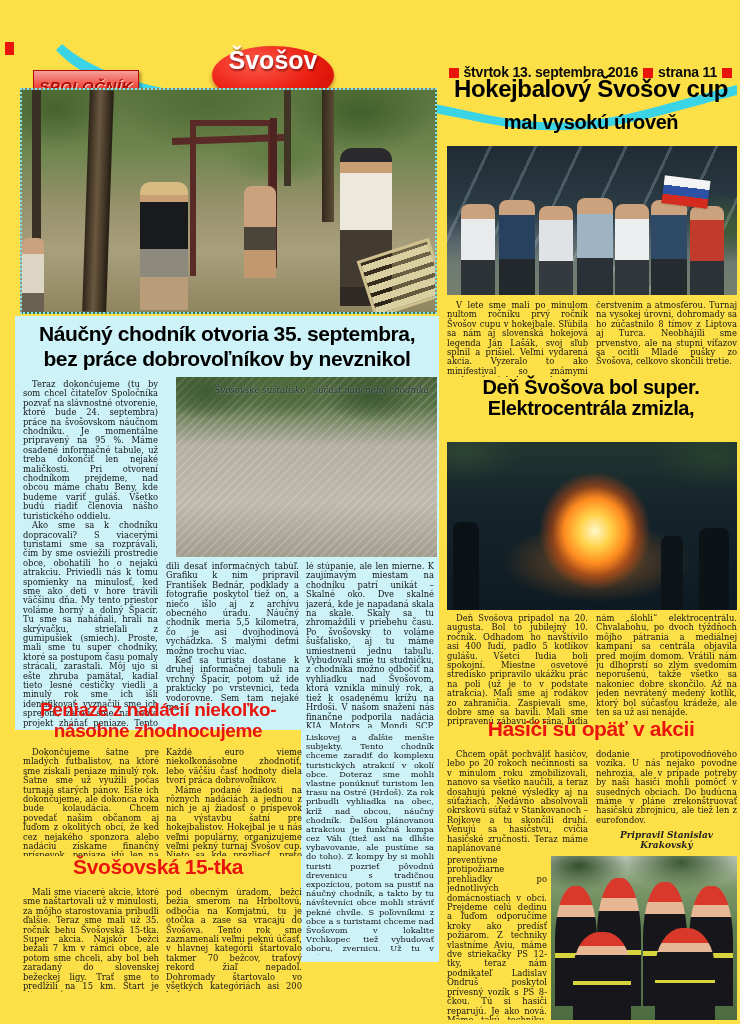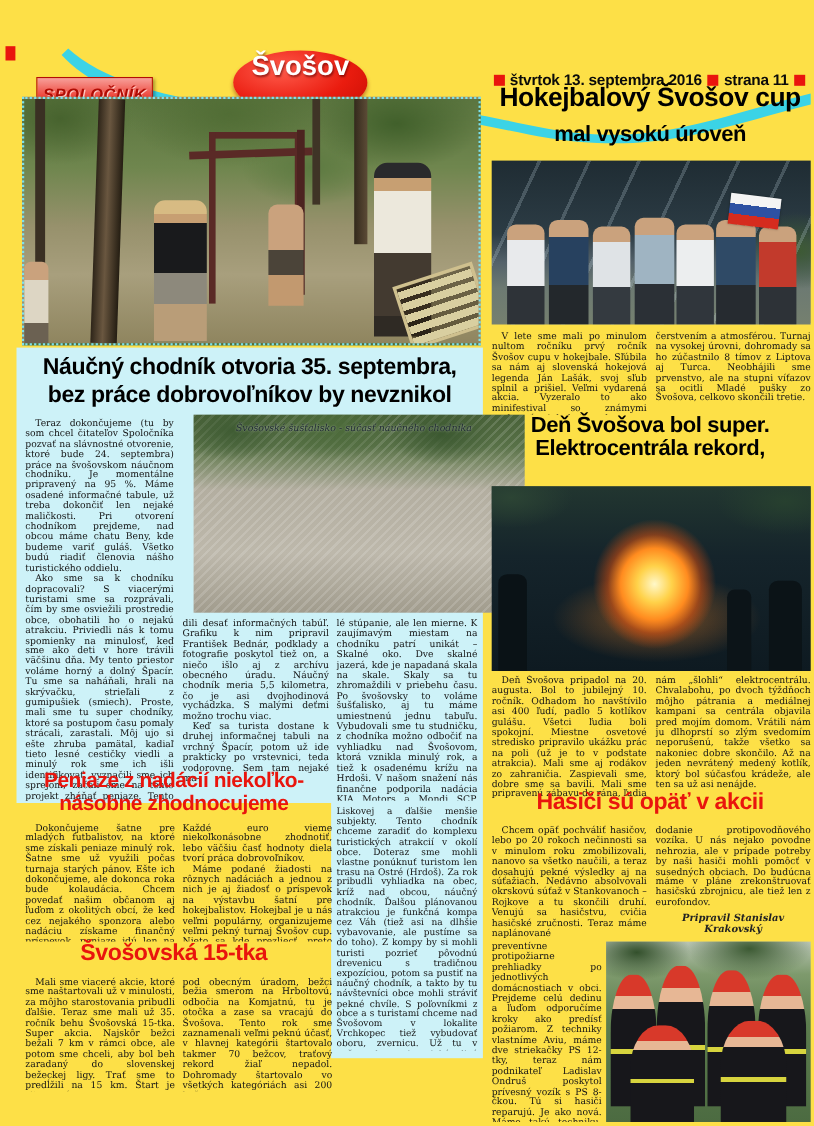--- a/index.html
+++ b/index.html
@@ -61,21 +61,21 @@
     background:linear-gradient(180deg,#caa27d 0 22%,#ddd6c4 22% 75%,#6b6152 75% 100%);}
   #ph1 .ladder{left:342px;top:158px;width:70px;height:54px;border:3px solid #cfc08e;transform:rotate(-18deg);
     background:repeating-linear-gradient(0deg,#d9cfa0 0 7px,rgba(40,30,10,.45) 7px 11px);}
   
   #ph2{left:176px;top:377px;width:261px;height:180px;
     background:
       radial-gradient(70px 40px at 12% 8%,#3f5c33 0%,rgba(0,0,0,0) 70%),
       radial-gradient(80px 44px at 42% 6%,#4c6b3a 0%,rgba(0,0,0,0) 70%),
       radial-gradient(70px 40px at 75% 10%,#3b5830 0%,rgba(0,0,0,0) 70%),
       repeating-linear-gradient(135deg,rgba(255,255,255,.14) 0 2px,rgba(0,0,0,0) 2px 6px),
-      linear-gradient(180deg,#486138 0%,#587147 16%,#7b8a67 24%,#b3aea0 38%,#bdb8ab 70%,#a19c8d 100%); padding-left: 40px;}
+      linear-gradient(180deg,#486138 0%,#587147 16%,#7b8a67 24%,#b3aea0 38%,#bdb8ab 70%,#a19c8d 100%);}
   #ph2 .cap{left:0;top:8px;right:8px;width:253px;text-align:right;font-size:8.6px;font-style:italic;
     color:#1f2a33;text-shadow:0 0 2px rgba(255,255,255,.55);line-height:1.2;}
   
   #ph3{left:447px;top:146px;width:290px;height:149px;
     background:
       repeating-linear-gradient(115deg,rgba(0,0,0,0) 0 38px,rgba(205,225,235,.22) 38px 41px),
       radial-gradient(70px 50px at 96% 55%,#3d5a33 0%,rgba(0,0,0,0) 70%),
       linear-gradient(180deg,#1f2c33 0%,#2c3c45 45%,#54626a 62%,#6d7a72 78%,#75806f 100%);}
   #ph3 .hk{border-radius:8px 8px 0 0;}
   #ph3 .k1{left:14px;top:58px;width:34px;height:91px;background:linear-gradient(180deg,#caa27d 0 16%,#e8eaec 16% 62%,#2e3338 62% 100%);}
@@ -210,21 +210,21 @@
     <div class="flag"></div>
   </div>
   <div class="col" style="left:447px;top:301px;width:141px;height:76px;">
     <p>V lete sme mali po minulom nultom ročníku prvý ročník Švošov cupu v hokejbale. Sľúbila sa nám aj slovenská hokejová legenda Ján Lašák, svoj sľub splnil a prišiel. Veľmi vydarená akcia. Vyzeralo to ako minifestival so známymi osobnosťami, bohatým ob-</p>
   </div>
   <div class="col" style="left:596px;top:301px;width:141px;height:76px;">
     <p class="ni">čerstvením a atmosférou. Turnaj na vysokej úrovni, dohromady sa ho zúčastnilo 8 tímov z Liptova aj Turca. Neobhájili sme prvenstvo, ale na stupni víťazov sa ocitli Mladé pušky zo Švošova, celkovo skončili tretie.</p>
   </div>
 
   <div class="headline" style="left:443px;top:377px;width:296px;font-size:20px;">Deň Švošova bol super.</div>
-  <div class="headline" style="left:443px;top:398px;width:296px;font-size:20px;">Elektrocentrála rekord,</div>
+  <div class="headline" style="left:443px;top:398px;width:296px;font-size:20px;">Elektrocentrála zmizla,</div>
   <div class="photo" id="ph4">
     <div class="glow"></div>
     <div class="fire"></div>
     <div class="s1"></div>
     <div class="s2"></div>
     <div class="s3"></div>
   </div>
   <div class="col" style="left:447px;top:614px;width:141px;height:112px;">
     <p>Deň Švošova pripadol na 20. augusta. Bol to jubilejný 10. ročník. Odhadom ho navštívilo asi 400 ľudí, padlo 5 kotlíkov gulášu. Všetci ľudia boli spokojní. Miestne osvetové stredisko pripravilo ukážku prác na poli (už je to v podstate atrakcia). Mali sme aj rodákov zo zahraničia. Zaspievali sme, dobre sme sa bavili. Mali sme pripravenú zábavu do rána, ľudia tancovali, ale narušili to zlodeji, ktorí</p>
   </div>

